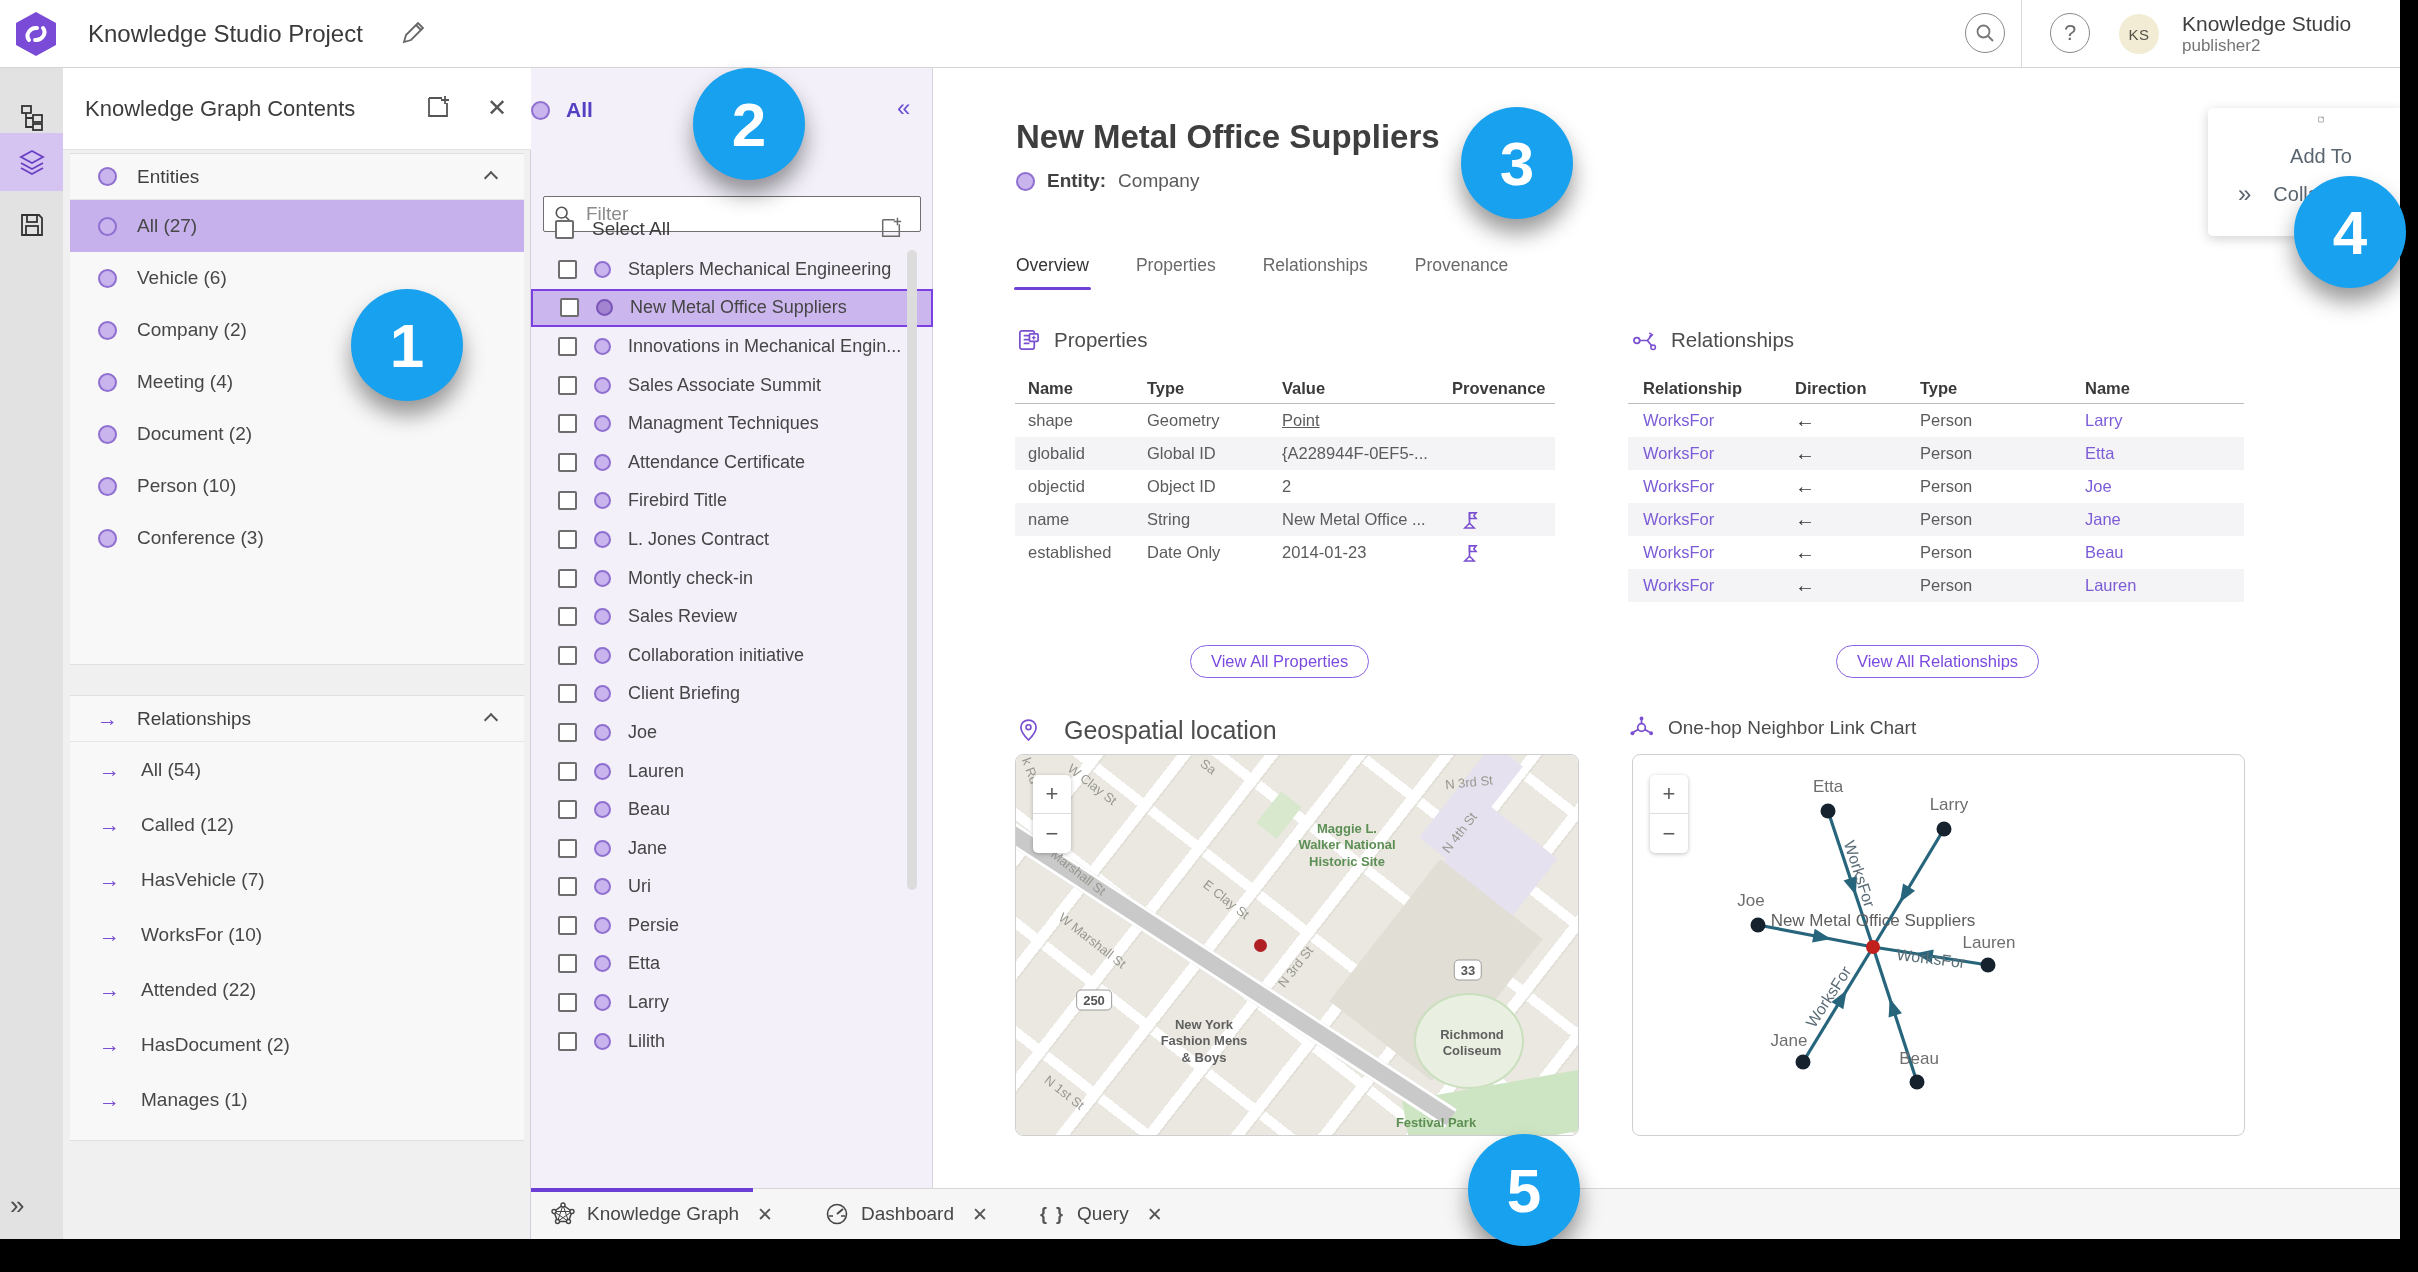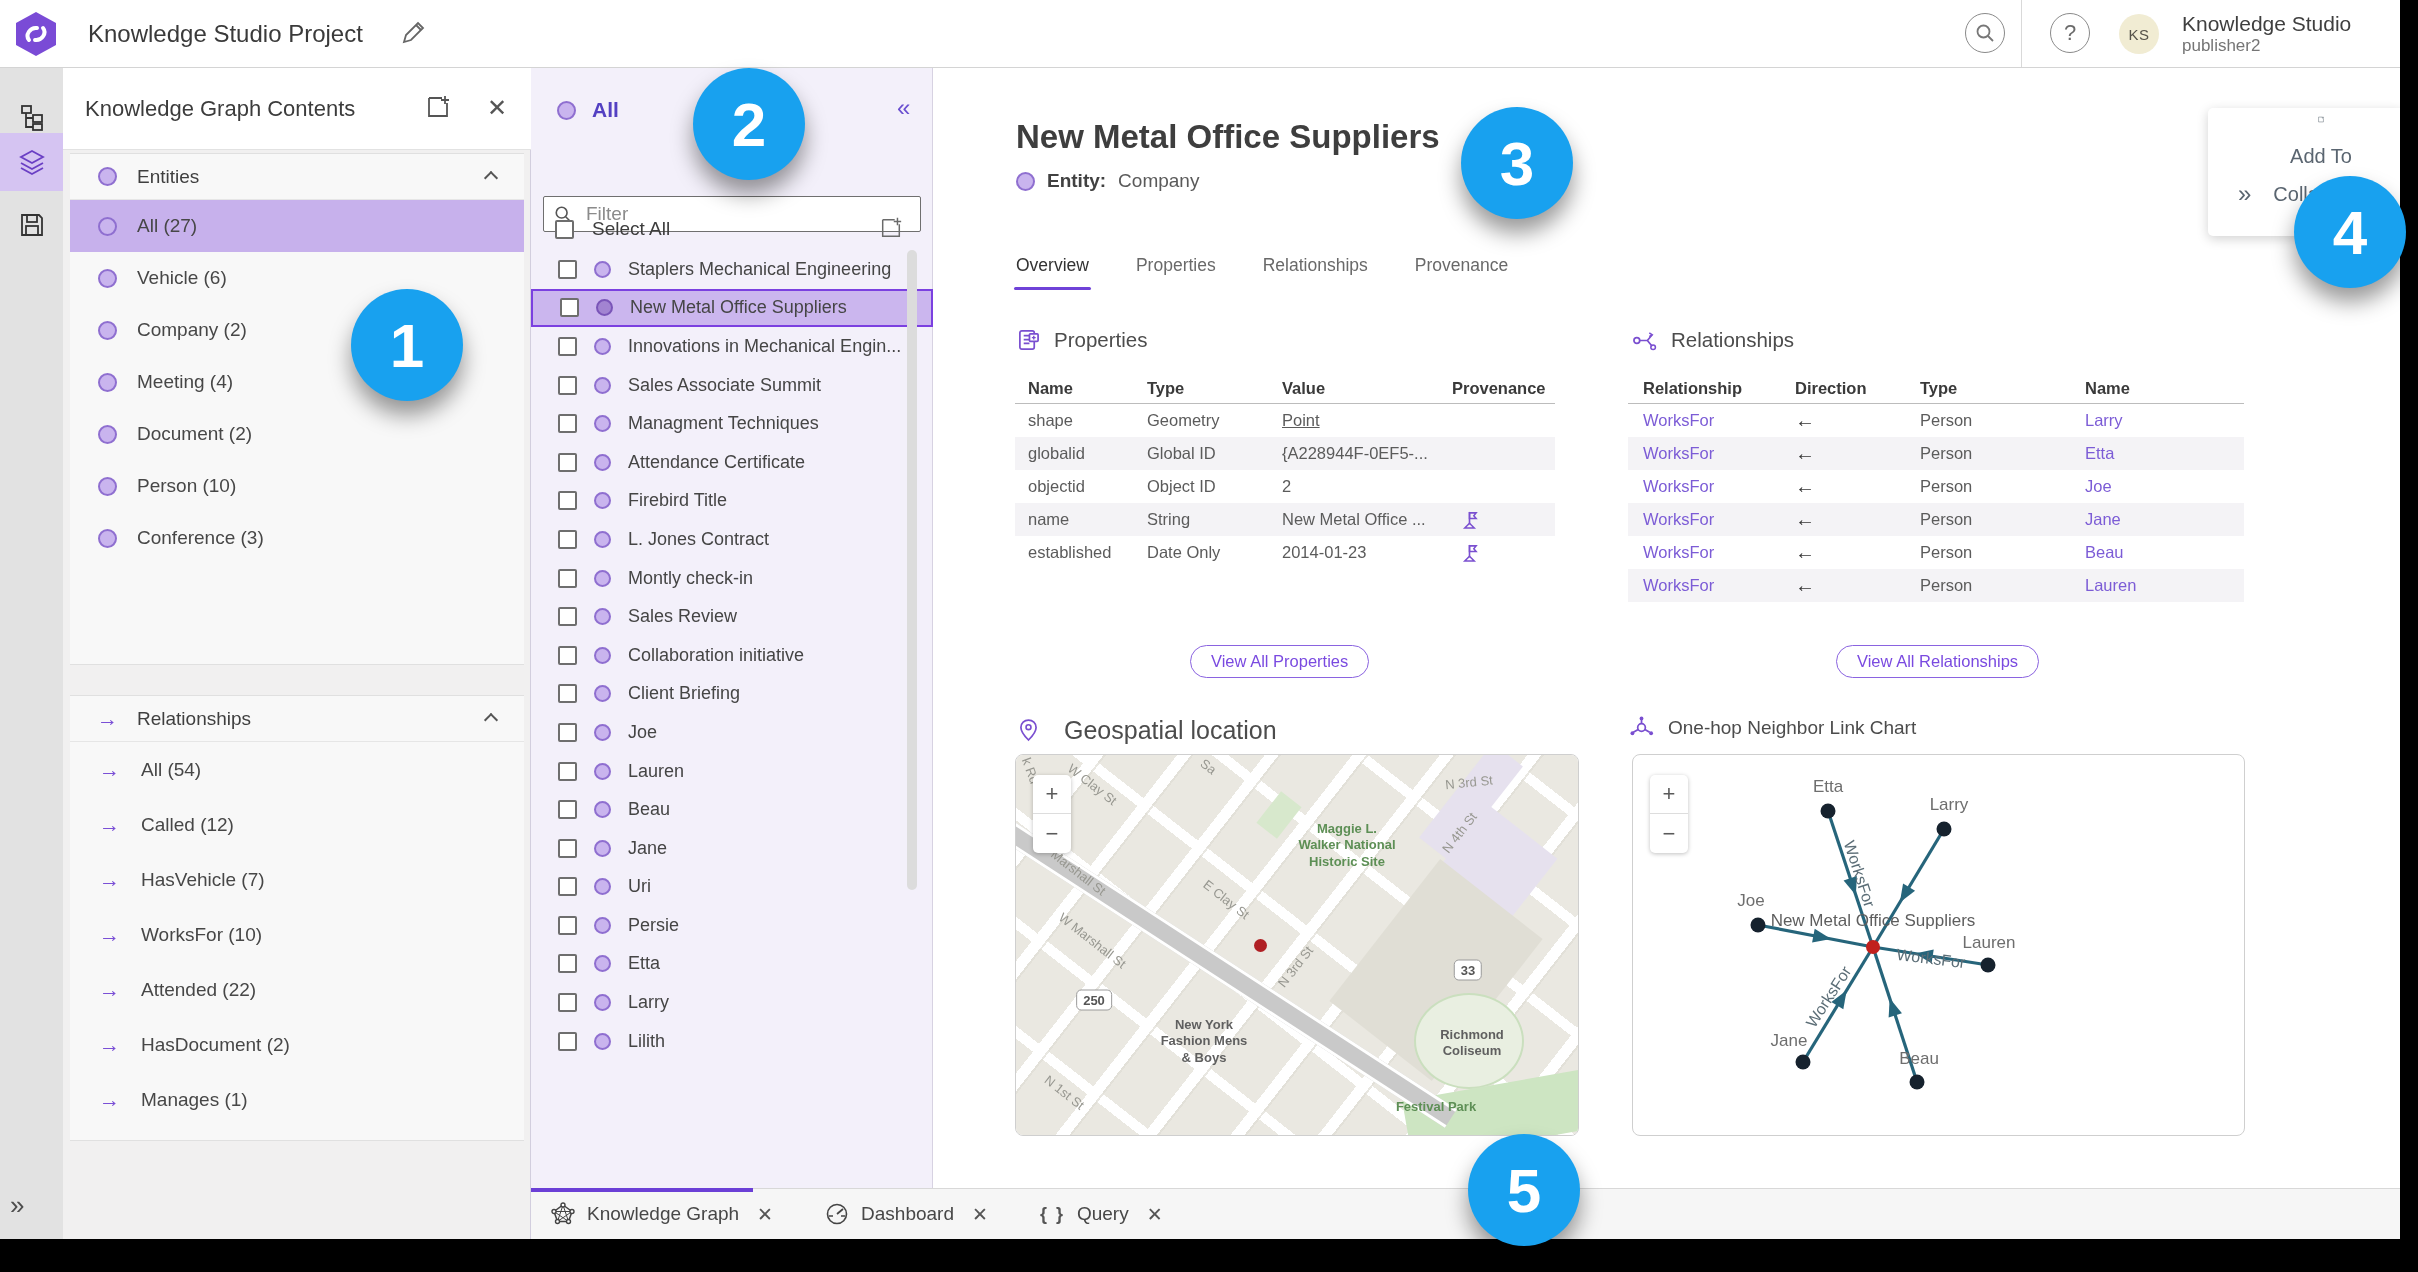--- a/index.html
+++ b/index.html
@@ -39,21 +39,21 @@
   .ent-circle{width:19px;height:19px;border-radius:50%;background:#c9b4ee;border:2px solid #8f6fd0;display:inline-block;flex:0 0 auto;}
   .rel-arrow{color:#7a4fd6;font-size:21px;display:inline-block;width:23px;text-align:center;flex:0 0 auto;}
   .kg-row{display:flex;align-items:center;padding-left:28px;gap:20px;}
   .kg-row .txt{font-size:19px;color:#474747;}
   .kg-row.selected{background:#c7b1ec;}
   .kg-rows-e .kg-row{height:52px;}
   .kg-rows-r .kg-row{height:55px;}
 
   
   .mid-panel{left:531px;top:68px;width:402px;height:1120px;background:#f3f0fa;border-right:1px solid #d7d2e2;}
-  .mid-head{left:0;top:20px;width:402px;height:44px;display:flex;align-items:center;padding-left:26px;gap:16px;}
+  .mid-head{left:0;top:20px;width:402px;height:44px;display:flex;align-items:center;gap:16px;}
   .mid-head .t{font-size:21px;font-weight:bold;color:#5340c2;}
   .mid-collapse{left:366px;top:28px;font-size:24px;color:#6a4fd0;line-height:1;}
   .filterbox{left:12px;top:84px;width:378px;height:36px;background:#fff;border:1px solid #6f6f6f;border-radius:2px;display:flex;align-items:center;padding-left:10px;gap:12px;margin-top:44px;}
   .filterbox input{border:none;outline:none;font-size:19px;color:#444;width:300px;background:transparent;}
   .filterbox input::placeholder{color:#8b8b8b;}
   .selall{left:0;top:140px;width:402px;height:42px;display:flex;align-items:center;padding-left:24px;gap:18px;}
   .selall .txt{font-size:19px;color:#3d3d3d;}
   .selall-add{left:348px;top:148px;}
   .cb{width:19px;height:19px;min-width:19px;border:2px solid #6e6e6e;background:#fff;border-radius:2px;}
   .mid-items{left:0;top:182px;width:402px;}
@@ -644,21 +644,21 @@
           <div class="map-label " style="left: 62px; top: 118px; transform: translate(-50%, -50%) rotate(38deg);">Marshall St</div>
           <div class="map-label " style="left: 210px; top: 145px; transform: translate(-50%, -50%) rotate(38deg);">E Clay St</div>
           <div class="map-label " style="left: 76px; top: 186px; transform: translate(-50%, -50%) rotate(38deg);">W Marshall St</div>
           <div class="map-label " style="left: 280px; top: 212px; transform: translate(-50%, -50%) rotate(-52deg);">N 3rd St</div>
           <div class="map-label dark" style="left: 188px; top: 286px; transform: translate(-50%, -50%) rotate(0deg);">New York
 Fashion Mens
 &amp; Boys</div>
           <div class="map-label dark" style="left: 456px; top: 288px; transform: translate(-50%, -50%) rotate(0deg);">Richmond
 Coliseum</div>
           <div class="map-label " style="left: 48px; top: 338px; transform: translate(-50%, -50%) rotate(38deg);">N 1st St</div>
-          <div class="map-label landmark" style="left: 420px; top: 352px; transform: translate(-50%, -50%) rotate(0deg);">Festival Park</div>
+          <div class="map-label landmark" style="left: 420px; top: 368px; transform: translate(-50%, -50%) rotate(0deg);">Festival Park</div>
           <div class="shield" style="left: 78px; top: 245px;">250</div>
           <div class="shield" style="left: 452px; top: 215px;">33</div>
         </div>
   </div>
 
   <div class="abs sec-label" style="left:1630px;top:716px;">
     <svg width="24" height="23" viewBox="0 0 25 24">
           <circle cx="12" cy="12" r="4" fill="none" stroke="#7a4fd0" stroke-width="1.8"></circle>
           <path d="M12 8V3M15.5 14l5 3M8.5 14l-5 3" stroke="#7a4fd0" stroke-width="1.8"></path>
           <circle cx="12" cy="2.5" r="2" fill="#7a4fd0"></circle>

